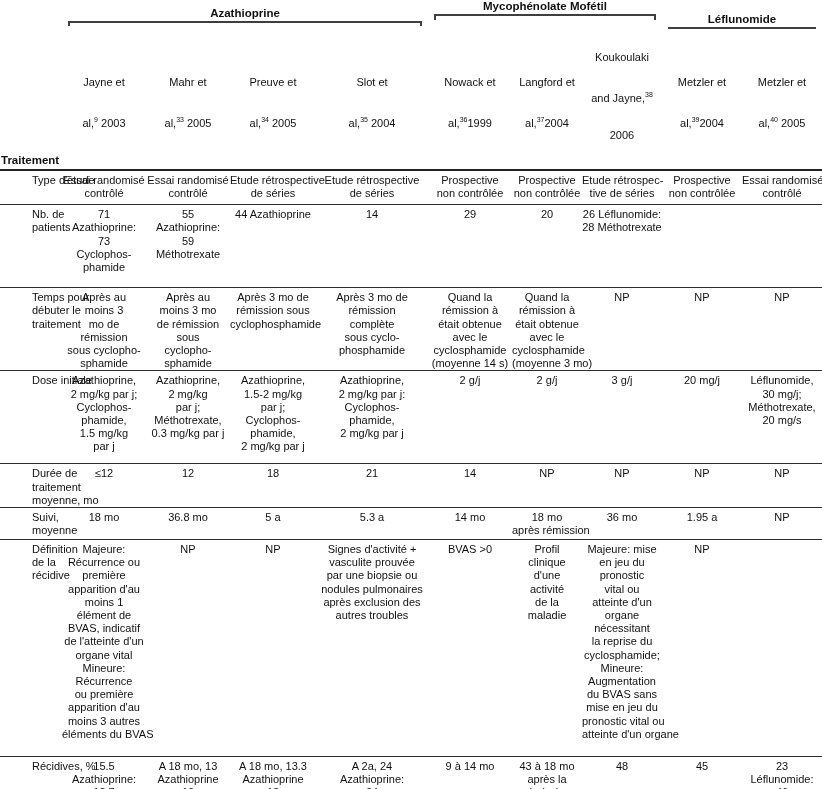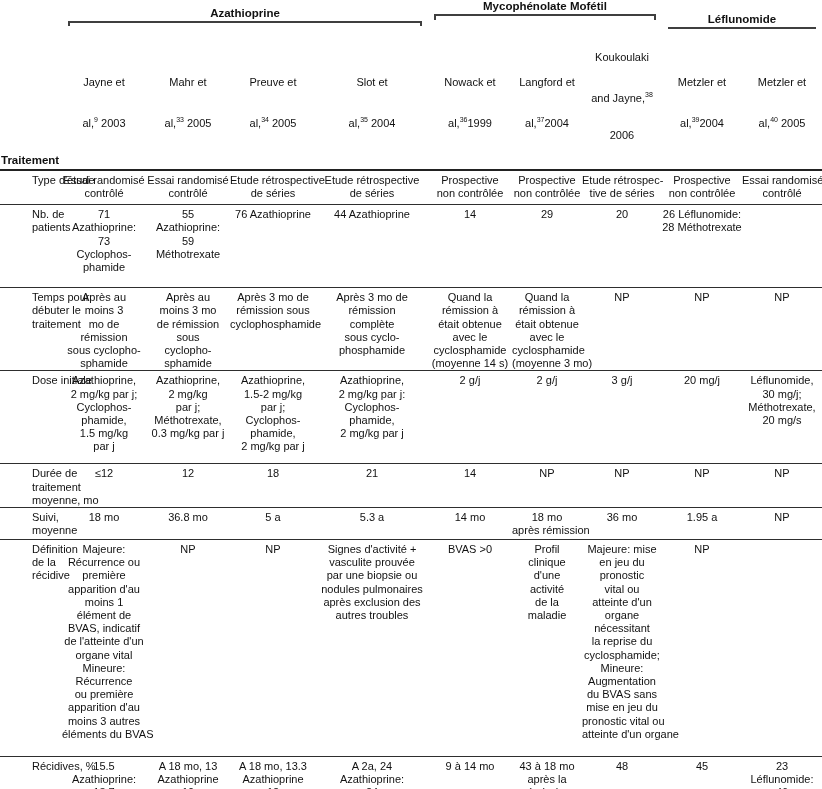--- a/index.html
+++ b/index.html
@@ -152,21 +152,20 @@
 patients</div>
     <div class="cell">71
 Azathioprine:
 73
 Cyclophos-
 phamide</div>
     <div class="cell">55
 Azathioprine:
 59
 Méthotrexate</div>
-    <div class="cell">76 Azathioprine</div>
     <div class="cell">44 Azathioprine</div>
     <div class="cell">14</div>
     <div class="cell">29</div>
     <div class="cell">20</div>
     <div class="cell">26 Léflunomide:
 28 Méthotrexate</div>
   </div>
 
   <div class="row cols r2">
     <div class="rlabel">Temps pour

